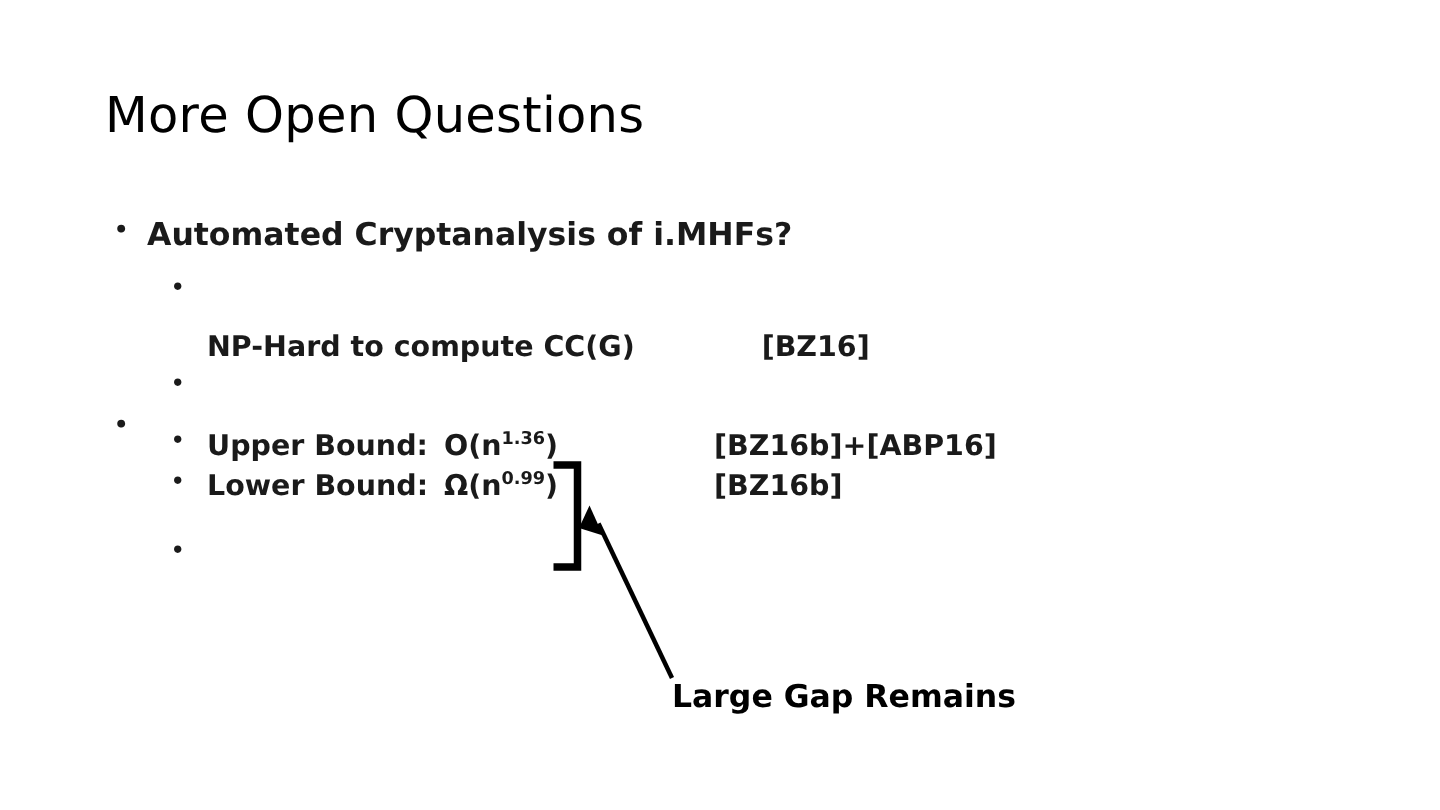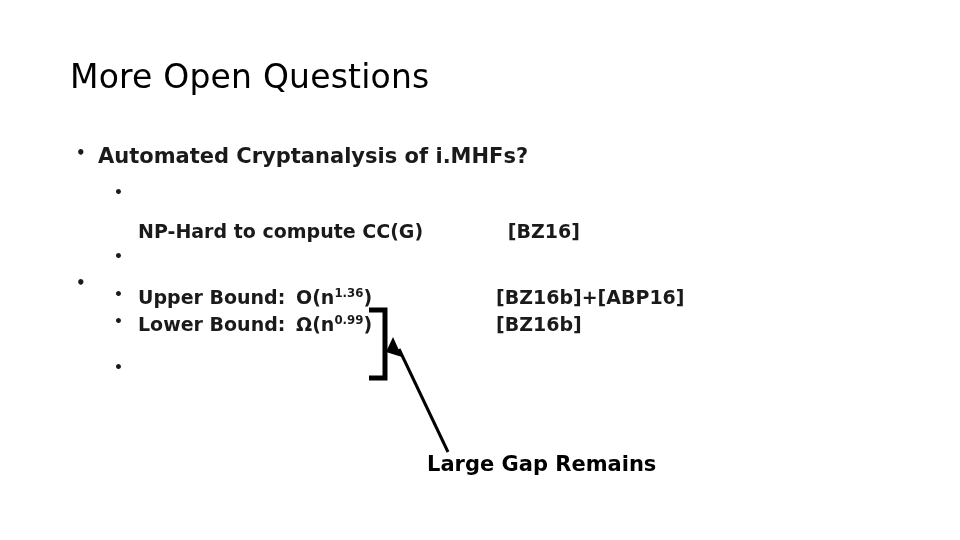--- a/index.html
+++ b/index.html
@@ -70,38 +70,37 @@
   .col-label {
     display: inline-block;
     min-width: 158px;
   }
   .col-value {
     display: inline-block;
     min-width: 180px;
   }
   .col-ref {
     display: inline-block;
-    margin-left: 20px;
   }
   .inline-ref {
     display: inline-block;
     margin-left: 78px;
     margin-top: 36px;
   }
   sup {
     font-size: 0.62em;
     vertical-align: super;
     line-height: 0;
   }
   .spacer-lg { height: 26px; }
   .spacer-md { height: 18px; }
   .spacer-sm { height: 10px; }
   .annotation {
     position: absolute;
-    left: 427px;
+    left: 448px;
     top: 452px;
     font-size: 21px;
     font-weight: bold;
     color: #000000;
   }
   .overlay-svg {
     position: absolute;
     left: 0;
     top: 0;
     width: 960px;

